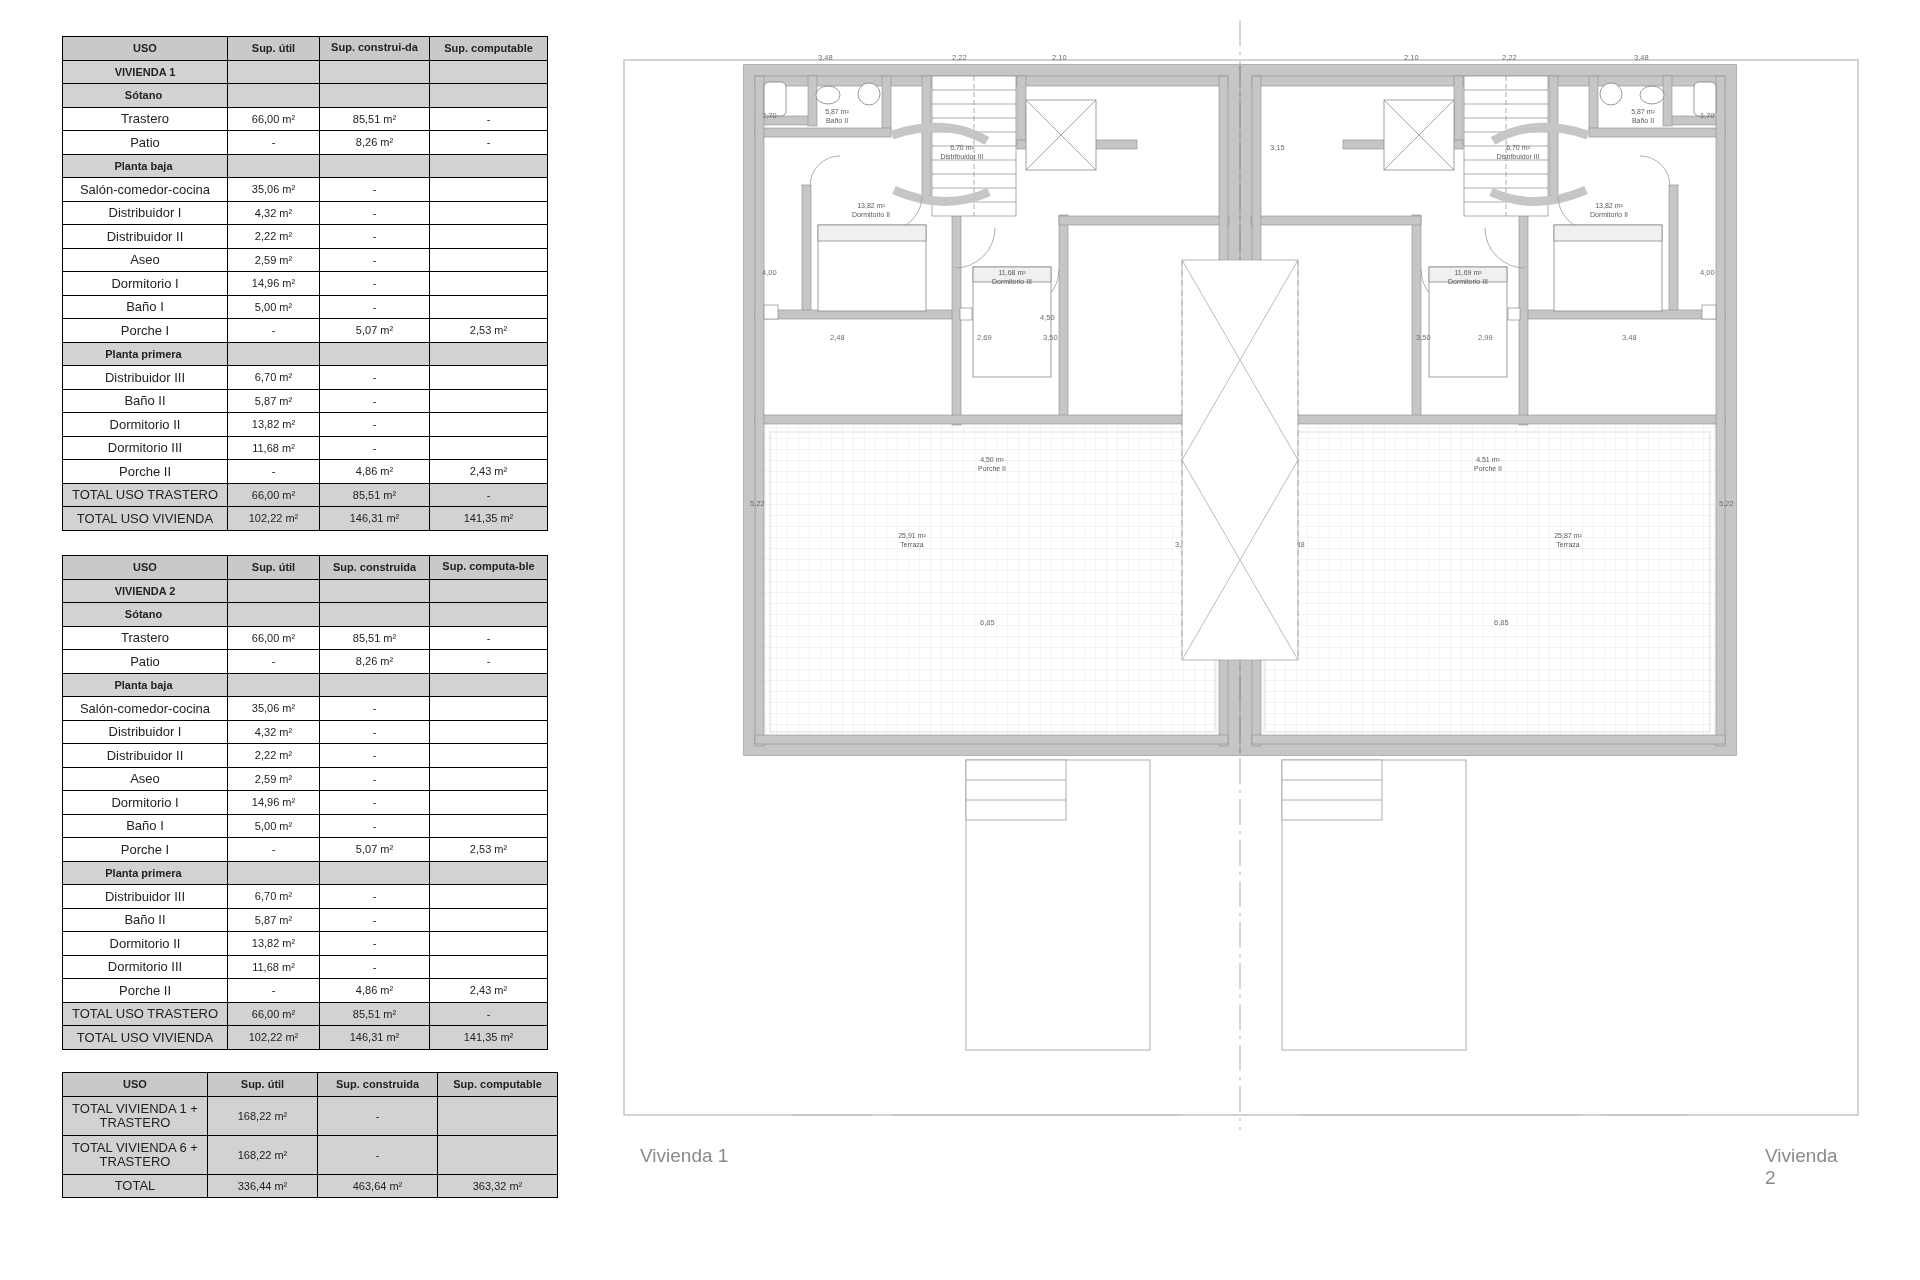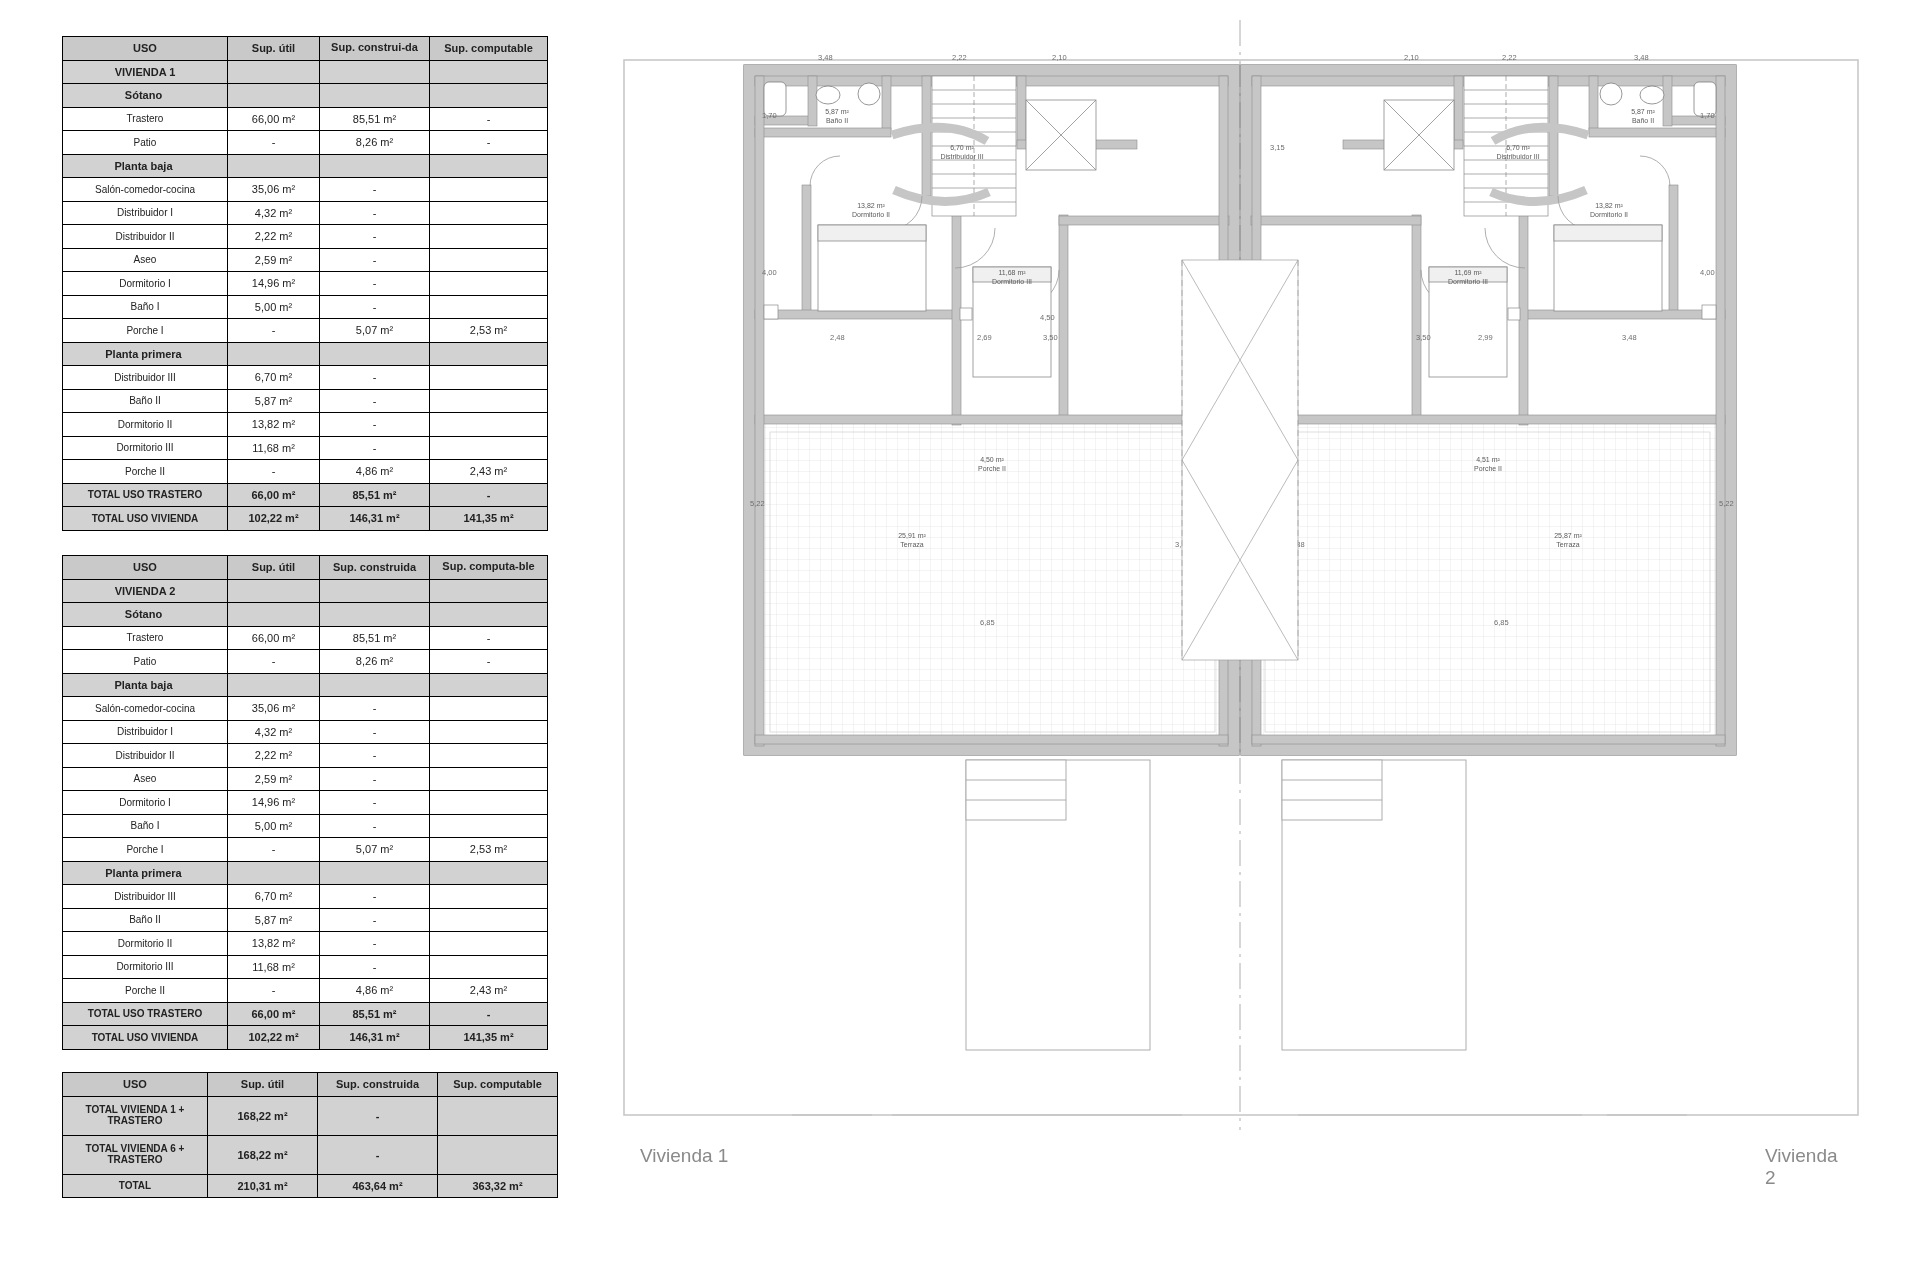--- a/index.html
+++ b/index.html
@@ -3,26 +3,26 @@
 <meta charset="utf-8">
 <style>
   html,body{margin:0;padding:0;background:#ffffff;}
   body{width:1920px;height:1280px;font-family:"Liberation Sans",sans-serif;color:#111;overflow:hidden;}
   .page{position:relative;width:1680px;height:1280px;background:#fff;}
 
   
   .tbl-wrap{position:absolute;}
   table.t{border-collapse:collapse;table-layout:fixed;}
   table.t td{border:1px solid #000;height:22.5px;padding:0 3px;font-size:11px;text-align:center;vertical-align:middle;color:#222;}
-  table.t td.lbl{font-size:10px;}
+  table.t td.lbl{font-size:13px;}
   .hdr td{background:#c9c9c9;font-weight:bold;font-size:12px;}
   .sect td{background:#d2d2d2;font-weight:bold;font-size:12px;text-align:left;padding-left:20px;}
   .sect td.first{text-align:center;padding-left:0;margin-left:13px;}
   .viv td{background:#d2d2d2;font-weight:bold;font-size:12px;text-align:left;padding-left:10px;}
-  .total td{background:#d2d2d2;font-weight:bold;font-size:12px;margin-left:36px;}
+  .total td{background:#d2d2d2;font-weight:normal;font-size:12px;margin-left:36px;}
   .total td.lbl{text-align:center;}
   .c1{width:165px;}
   .c2{width:92px;}
   .c3{width:110px;}
   .c4{width:118px;}
   .two-line{line-height:1.05;}
 
   
   .plan{position:absolute;left:622px;top:20px;width:1250px;height:1110px;}
   .plan svg{display:block;}
@@ -335,21 +335,21 @@
           <td></td>
         </tr>
         <tr class="total">
           <td class="lbl two-line" style="height:38px">TOTAL VIVIENDA 6 + TRASTERO</td>
           <td>168,22 m²</td>
           <td>-</td>
           <td></td>
         </tr>
         <tr class="total">
           <td class="lbl">TOTAL</td>
-          <td>210,31 m²</td>
+          <td>336,44 m²</td>
           <td>463,64  m²</td>
           <td>363,32  m²</td>
         </tr>
       </tbody>
     </table>
   </div>
 
   <div class="plan">
     <svg width="1250" height="1110" viewBox="0 0 1250 1110" xmlns="http://www.w3.org/2000/svg">
       <defs>

